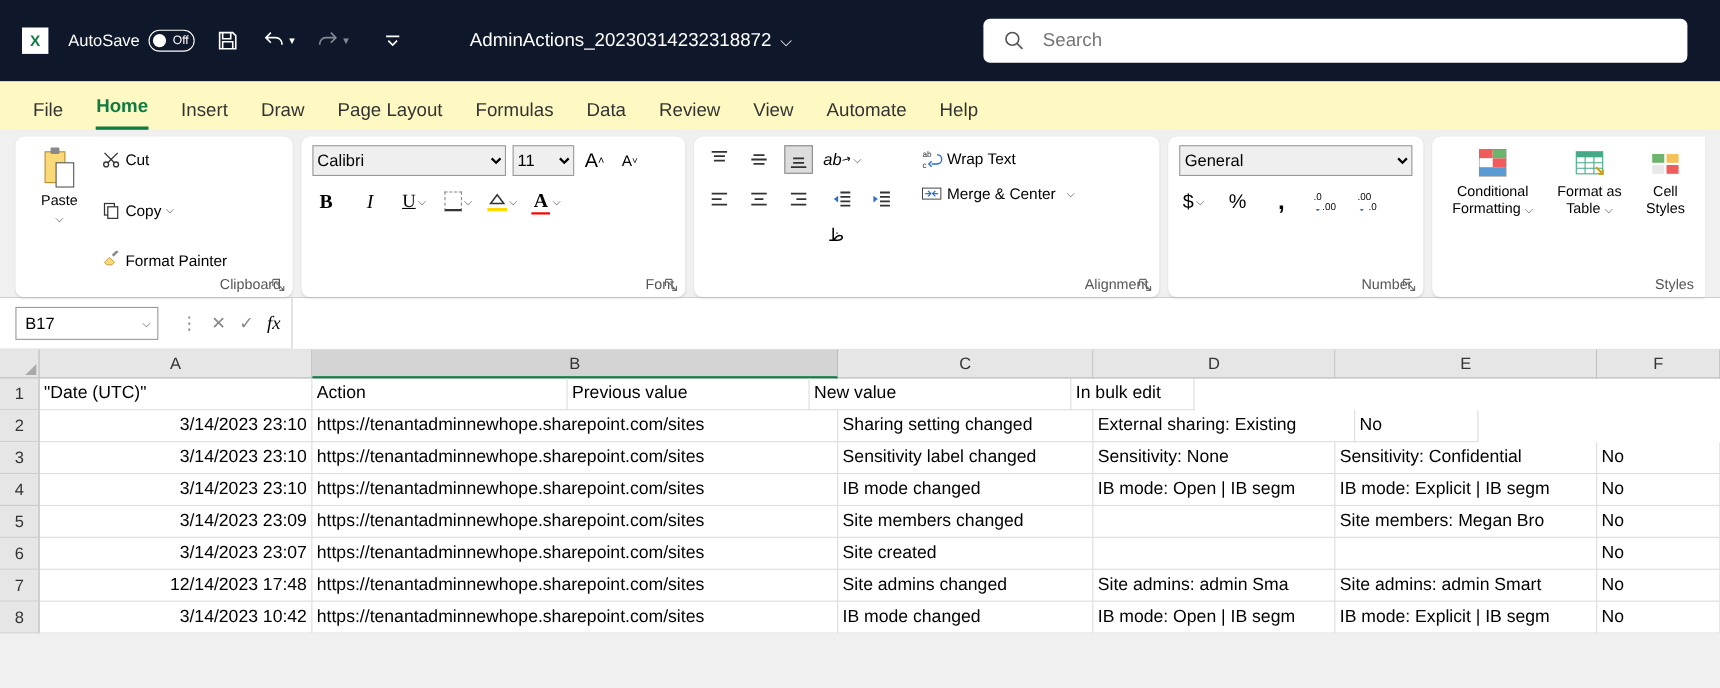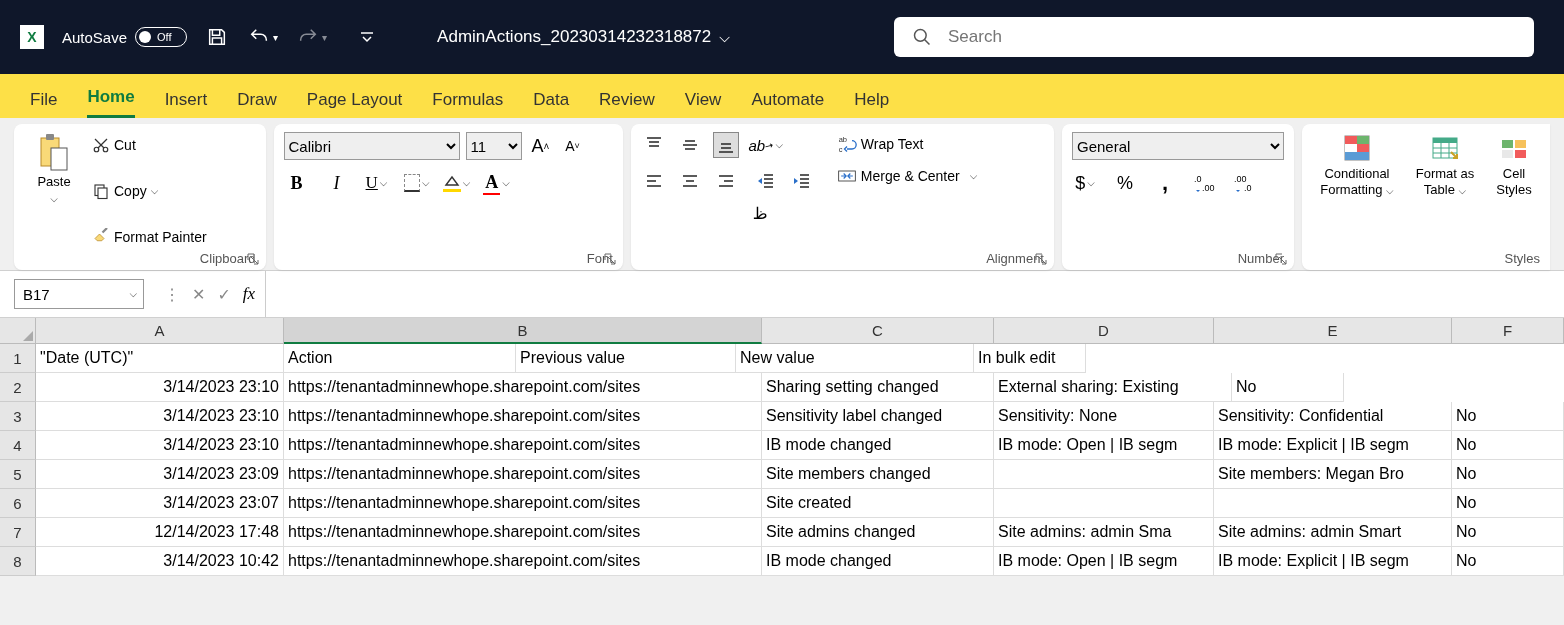--- a/index.html
+++ b/index.html
@@ -4,33 +4,33 @@
 <style>
 * { box-sizing: border-box; margin: 0; padding: 0; font-family: "Segoe UI", Arial, sans-serif; }
 body { background: #f0f0f0; width: 1564px; overflow: hidden; }
 
 
 .titlebar { background: #0f172a; height: 74px; display: flex; align-items: center; color: white; padding: 0 20px; gap: 18px; }
 .excel-logo { width: 24px; height: 24px; background: white; position: relative; display: flex; align-items: center; justify-content: center; }
 .excel-logo::before { content: "X"; color: #107c41; font-weight: bold; font-size: 14px; font-family: Arial; }
 .autosave-group { display: flex; align-items: center; gap: 8px; }
 .autosave-label { font-size: 15px; }
-.toggle { width: 52px; height: 20px; border: 1px solid white; border-radius: 10px; position: relative; display: flex; align-items: center; }
+.toggle { width: 42px; height: 20px; border: 1px solid white; border-radius: 10px; position: relative; display: flex; align-items: center; }
 .toggle-knob { width: 12px; height: 12px; background: white; border-radius: 50%; margin-left: 3px; }
 .toggle-text { font-size: 11px; margin-left: 6px; }
 .tb-icon { width: 24px; height: 24px; display: flex; align-items: center; justify-content: center; cursor: pointer; }
 .tb-icon svg { stroke: white; fill: none; }
 .undo-group { display: flex; align-items: center; gap: 2px; }
 .more-cmds { margin-left: 10px; }
 .filename { font-size: 17px; color: white; margin-left: 40px; display: flex; align-items: center; gap: 8px; }
 .searchbox { margin-left: auto; background: white; border-radius: 6px; height: 40px; width: 640px; display: flex; align-items: center; padding: 0 18px; gap: 16px; margin-right: 10px;}
 .searchbox input { border: none; outline: none; font-size: 17px; flex: 1; }
 
 
-.tabstrip { background: #fde047; height: 44px; display: flex; align-items: flex-end; padding: 0 30px; gap: 30px; }
+.tabstrip { background: #fef9c3; height: 44px; display: flex; align-items: flex-end; padding: 0 30px; gap: 30px; }
 .tab { font-size: 17px; color: #333; padding-bottom: 8px; cursor: pointer; }
 .tab.active { color: #0f7b40; font-weight: 600; border-bottom: 3px solid #0f7b40; }
 
 
 .ribbon { background: #f0f0f0; padding: 6px 14px 0 14px; display: flex; gap: 8px; }
 .group { background: white; border-radius: 8px; padding: 8px 10px 2px 10px; display: flex; flex-direction: column; box-shadow: 0 1px 2px rgba(0,0,0,0.08); position: relative; }
 .group-body { display: flex; align-items: flex-start; gap: 6px; flex: 1; }
 .group-label { text-align: right; font-size: 13px; color: #555; padding: 3px 0 2px 0; position: relative; }
 .dlauncher { position: absolute; right: 6px; bottom: 4px; width: 14px; height: 14px; }
 .bigbtn { display: flex; flex-direction: column; align-items: center; justify-content: center; width: 60px; font-size: 13px; cursor: pointer; }

